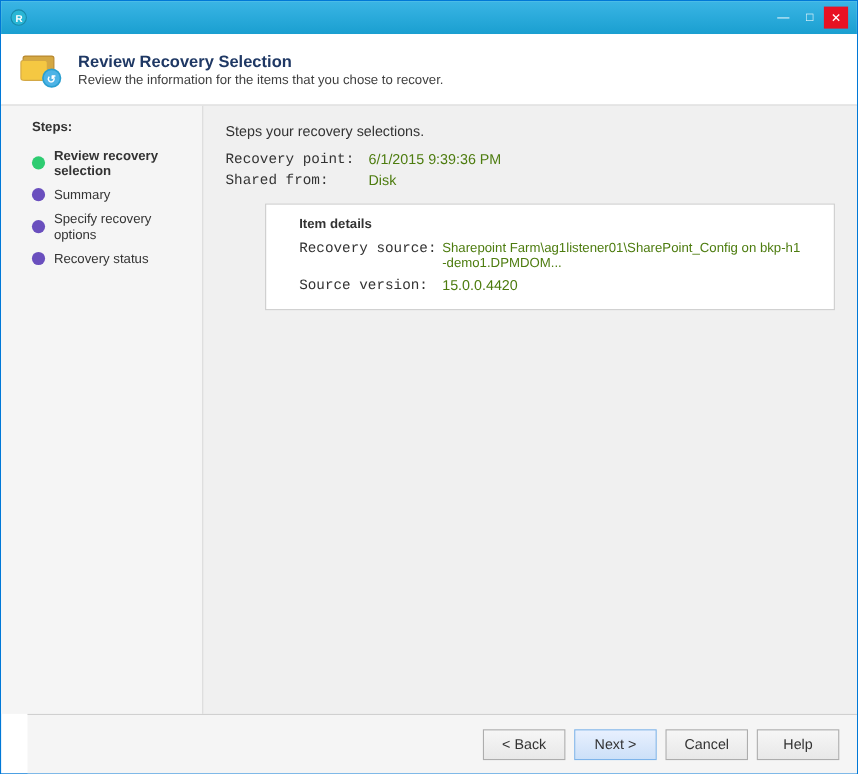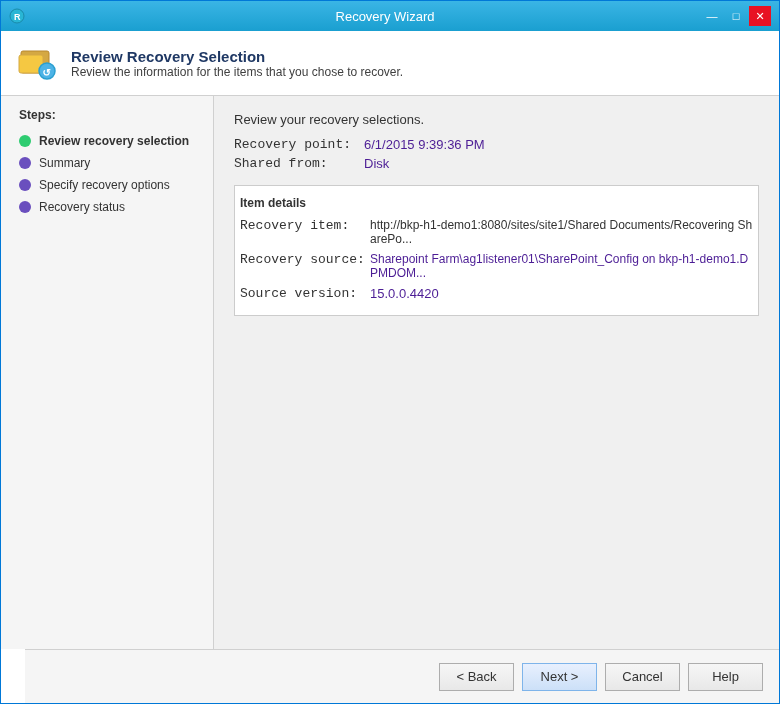--- a/index.html
+++ b/index.html
@@ -89,24 +89,24 @@
       color: #404040;
     }
 
     .content-area {
       display: flex;
       flex: 1;
       overflow: hidden;
     }
 
     .sidebar {
-      width: 213px;
+      width: 184px;
       background: #f5f5f5;
       border-right: 1px solid #d0d0d0;
-      padding: 12px 6px;
+      padding: 12px 16px;
       flex-shrink: 0;
     }
 
     .sidebar-label {
       font-weight: 700;
       font-size: 12px;
       color: #333;
       padding: 0 12px 8px 12px;
     }
 
@@ -157,28 +157,29 @@
     .info-label {
       width: 130px;
       font-size: 13px;
       color: #333;
       flex-shrink: 0;
       font-family: Liberation Mono, monospace;
     }
 
     .info-value {
       font-size: 13px;
-      color: #4c1d95;
+      color: #4d7c0f;
     }
 
     .section-box {
       margin-top: 14px;
       border: 1px solid #ccc;
       background: #fff;
-      padding: 10px 5px;
+      padding: 10px 30px;
+      margin-left: 36px;
     }
 
     .section-box-title {
       font-size: 12px;
       font-weight: 700;
       color: #333;
       margin-bottom: 8px;
     }
 
     .footer {
@@ -218,21 +219,20 @@
 
 <div class="window">
 
   <div class="title-bar">
     <div style="width:60px; display:flex; align-items:center;">
       <svg width="16" height="16" viewBox="0 0 16 16">
         <circle cx="8" cy="8" r="7" fill="#29b6d5" stroke="#1a8aaa" stroke-width="1"></circle>
         <text x="5" y="12" font-size="9" fill="#fff" font-weight="bold">R</text>
       </svg>
     </div>
-    <span class="title-bar-text">Recovery Wizard</span>
     <div class="title-bar-controls">
       <button class="title-btn">—</button>
       <button class="title-btn">□</button>
       <button class="title-btn close">✕</button>
     </div>
   </div>
 
   <div class="header-area">
     <div class="header-icon">
       <svg width="40" height="40" viewBox="0 0 40 40">
@@ -264,39 +264,35 @@
         <span class="dot purple"></span>
         <span>Specify recovery options</span>
       </div>
       <div class="sidebar-item">
         <span class="dot purple"></span>
         <span>Recovery status</span>
       </div>
     </div>
 
     <div class="main-panel">
-      <div class="main-intro">Review your recovery selections.</div>
+      <div class="main-intro">Steps your recovery selections.</div>
 
       <div class="info-row">
         <span class="info-label">Recovery point:</span>
         <span class="info-value">6/1/2015 9:39:36 PM</span>
       </div>
 
       <div class="info-row">
         <span class="info-label">Shared from:</span>
         <span class="info-value">Disk</span>
       </div>
 
       <div class="section-box">
         <div class="section-box-title">Item details</div>
 
-        <div class="info-row">
-          <span class="info-label">Recovery item:</span>
-          <span class="info-value" style="color:#333; font-size:12px; word-break:break-all;">http://bkp-h1-demo1:8080/sites/site1/Shared Documents/Recovering SharePo...</span>
-        </div>
 
         <div class="info-row" style="margin-top:6px;">
           <span class="info-label">Recovery source:</span>
           <span class="info-value" style="font-size:12px; word-break:break-all;">Sharepoint Farm\ag1listener01\SharePoint_Config on bkp-h1-demo1.DPMDOM...</span>
         </div>
 
         <div class="info-row" style="margin-top:6px;">
           <span class="info-label">Source version:</span>
           <span class="info-value">15.0.0.4420</span>
         </div>

